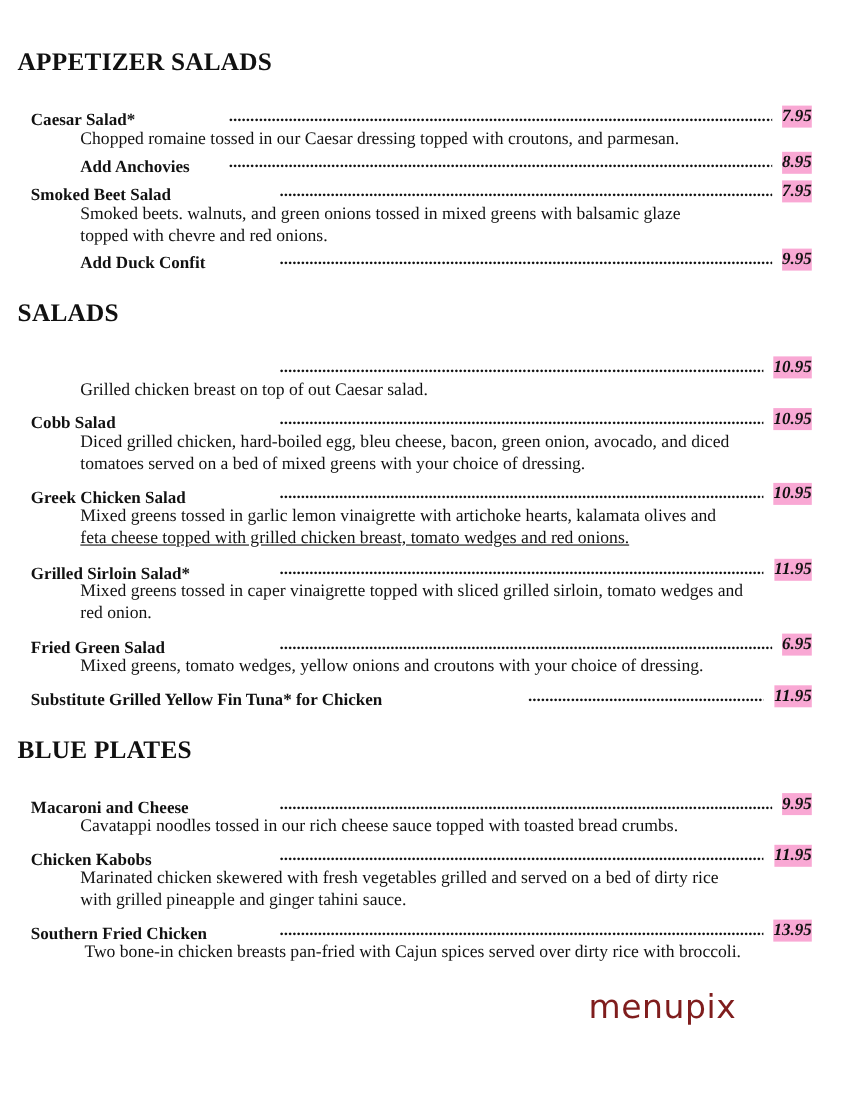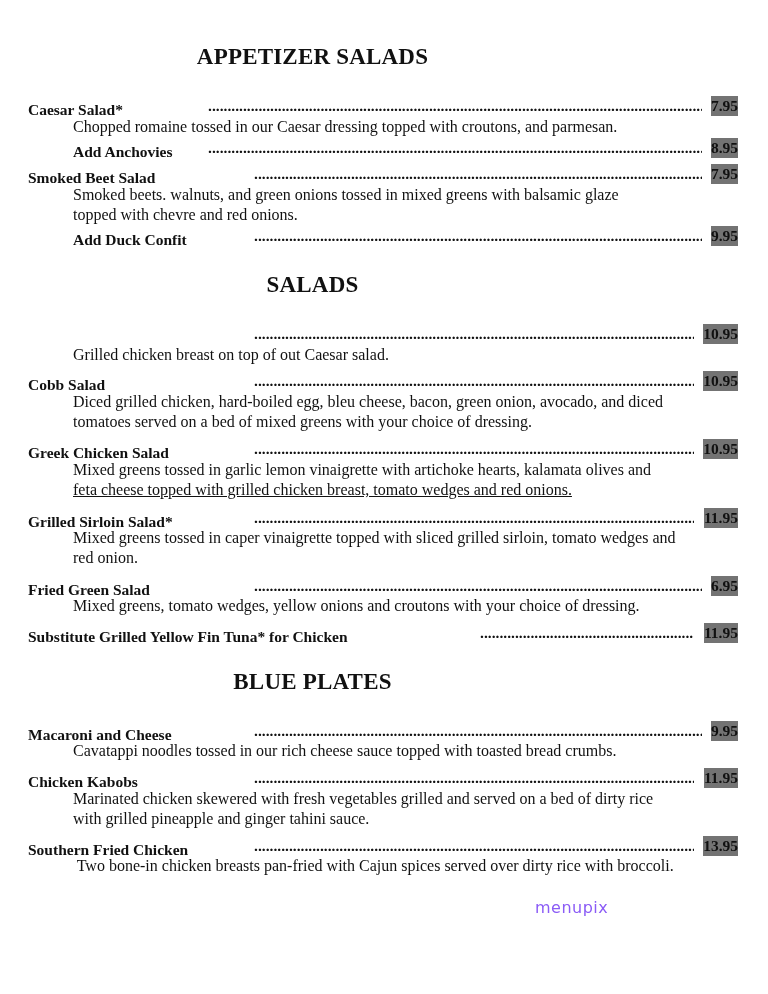--- a/index.html
+++ b/index.html
@@ -2,41 +2,41 @@
 <html><head>
   <meta charset="utf-8">
   <style>
     html, body { margin: 0; padding: 0; background: #ffffff; }
     body {
       width: 768px; height: 994px; position: relative; overflow: hidden;
       font-family: "Liberation Serif", "DejaVu Serif", serif;
       color: #111111;
     }
     .section-title {
-      position: absolute; left: 0; width: 625px; text-align: center;
+      position: absolute; left: 16px; width: 625px; 
       font-weight: bold; font-size: 23px; letter-spacing: 0.2px;
     }
     .row {
       position: absolute; left: 28px; width: 710px; height: 20px;
       font-size: 15.5px; font-weight: bold; line-height: 20px;
     }
     .row .name { position: absolute; left: 0; top: 4px; white-space: nowrap; }
     .row .dots {
       position: absolute; top: 0; overflow: hidden; white-space: nowrap;
       font-weight: bold; letter-spacing: 0px;
     }
-    .row .price { position: absolute; right: 0; top: 0; background: #737373; padding-left: 0; }
+    .row .price { position: absolute; right: 0; top: 0; background: #f9a8d4; padding-left: 0; font-style: italic; }
     .desc {
       position: absolute; left: 73px; width: 670px;
       font-size: 16px; line-height: 20.5px; font-weight: normal;
     }
     .sub .name { left: 45px; }
     .watermark {
       position: absolute; left: 535px; top: 898px;
-      font-family: "DejaVu Sans", sans-serif; font-size: 16px; color: #8b5cf6;
+      font-family: "DejaVu Sans", sans-serif; font-size: 30px; color: #7f1d1d;
       letter-spacing: 0.5px;
     }
   </style>
 </head>
 <body>
 
 <div class="section-title" style="top:44px;">APPETIZER SALADS</div>
 
 <div class="row" style="top:96px;">
   <span class="name">Caesar Salad*</span>

